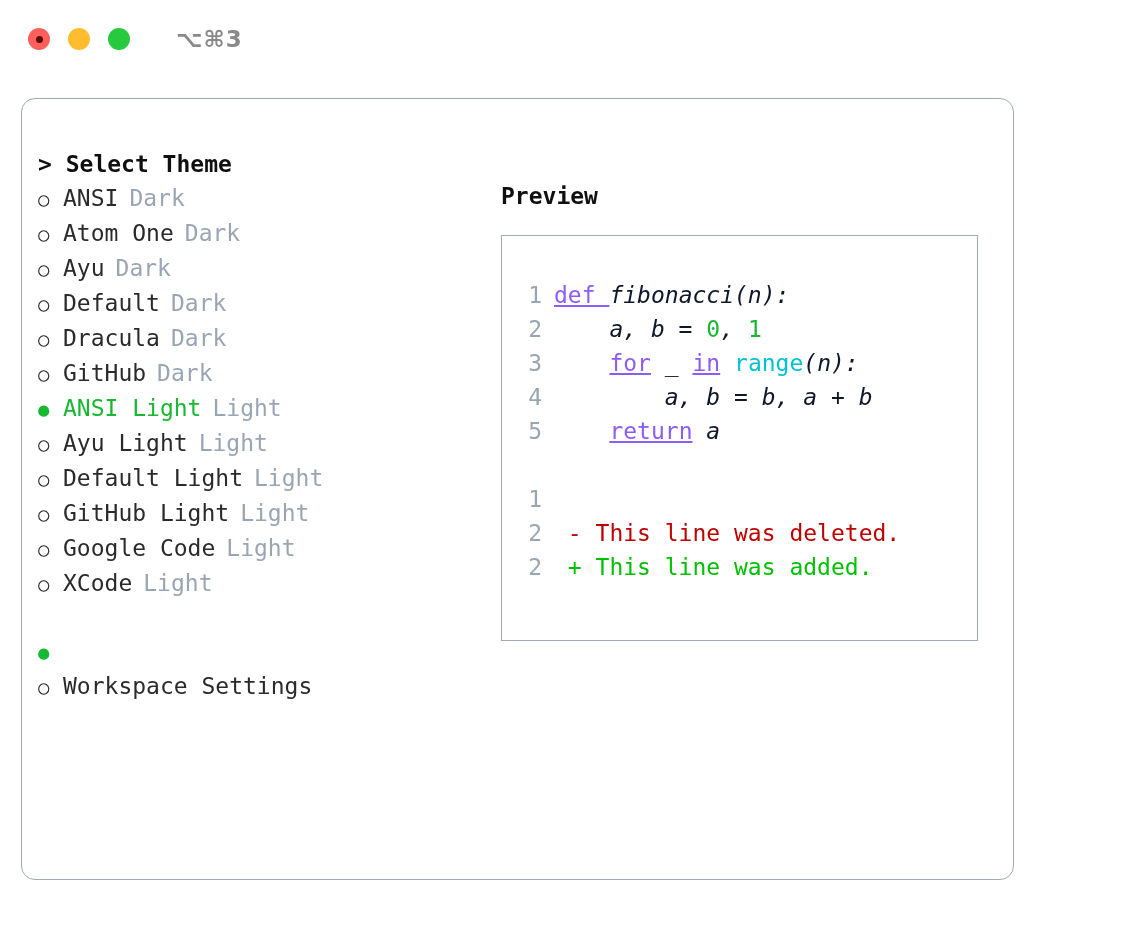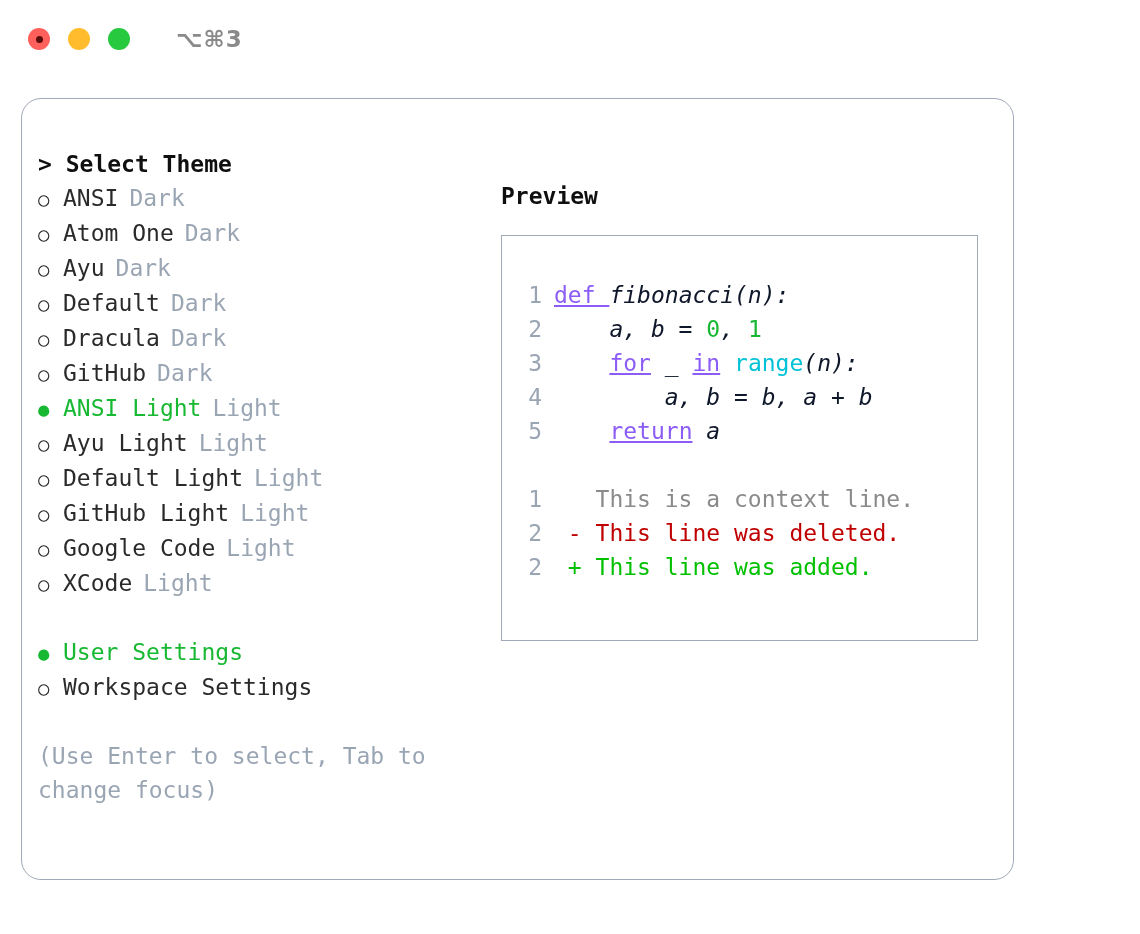--- a/index.html
+++ b/index.html
@@ -70,21 +70,21 @@
   }
 
   
   .panel {
     position: absolute;
     left: 21px;
     top: 98px;
     width: 993px;
     height: 782px;
     border: 1.6px solid #9fa9b7;
-    border-radius: 20px;
+    border-radius: 14px;
     box-sizing: border-box;
     background: #ffffff;
   }
 
   .panel-inner {
     position: relative;
     width: 100%;
     height: 100%;
   }
 
@@ -227,40 +227,39 @@
             <div class="opt-row"><span class="opt-marker">○</span><span class="opt-label">Ayu Light</span><span class="opt-suffix">Light</span></div>
             <div class="opt-row"><span class="opt-marker">○</span><span class="opt-label">Default Light</span><span class="opt-suffix">Light</span></div>
             <div class="opt-row"><span class="opt-marker">○</span><span class="opt-label">GitHub Light</span><span class="opt-suffix">Light</span></div>
             <div class="opt-row"><span class="opt-marker">○</span><span class="opt-label">Google Code</span><span class="opt-suffix">Light</span></div>
             <div class="opt-row"><span class="opt-marker">○</span><span class="opt-label">XCode</span><span class="opt-suffix">Light</span></div>
           </div>
 
         <div class="spacer-row"></div>
 
         <div id="apply-options">
-            <div class="opt-row selected"><span class="opt-marker">●</span><span class="opt-label">User Settings</span></div>
+            <div class="opt-row selected"><span class="opt-marker">●</span></div>
             <div class="opt-row"><span class="opt-marker">○</span><span class="opt-label">Workspace Settings</span></div>
           </div>
 
-        <div class="hint">(Use Enter to select, Tab to change focus)</div>
       </div>
 
       <div class="right-col">
         <div class="preview-head">Preview</div>
         <div class="preview-box">
           <div id="code-block">
               <div class="code-line"><span class="lnum">1</span><span><span class="tok-kw">def </span><span class="tok-txt">fibonacci(n):</span></span></div>
               <div class="code-line"><span class="lnum">2</span><span><span class="tok-txt">    a, b = </span><span class="tok-num">0</span><span class="tok-txt">, </span><span class="tok-num">1</span></span></div>
               <div class="code-line"><span class="lnum">3</span><span><span class="tok-txt">    </span><span class="tok-kw">for</span><span class="tok-txt"> _ </span><span class="tok-kw">in</span><span class="tok-txt"> </span><span class="tok-fn">range</span><span class="tok-txt">(n):</span></span></div>
               <div class="code-line"><span class="lnum">4</span><span><span class="tok-txt">        a, b = b, a + b</span></span></div>
               <div class="code-line"><span class="lnum">5</span><span><span class="tok-txt">    </span><span class="tok-kw">return</span><span class="tok-txt"> a</span></span></div>
             </div>
           <div class="blank-line"></div>
           <div id="diff-block">
-              <div class="code-line"><span class="lnum">1</span><span><span class="tok-ctx">   This is a context line.</span></span></div>
+              <div class="code-line"><span class="lnum">1</span></div>
               <div class="code-line"><span class="lnum">2</span><span><span class="tok-del"> - This line was deleted.</span></span></div>
               <div class="code-line"><span class="lnum">2</span><span><span class="tok-add"> + This line was added.</span></span></div>
             </div>
         </div>
       </div>
 
     </div>
   </div>
 </div>
 

